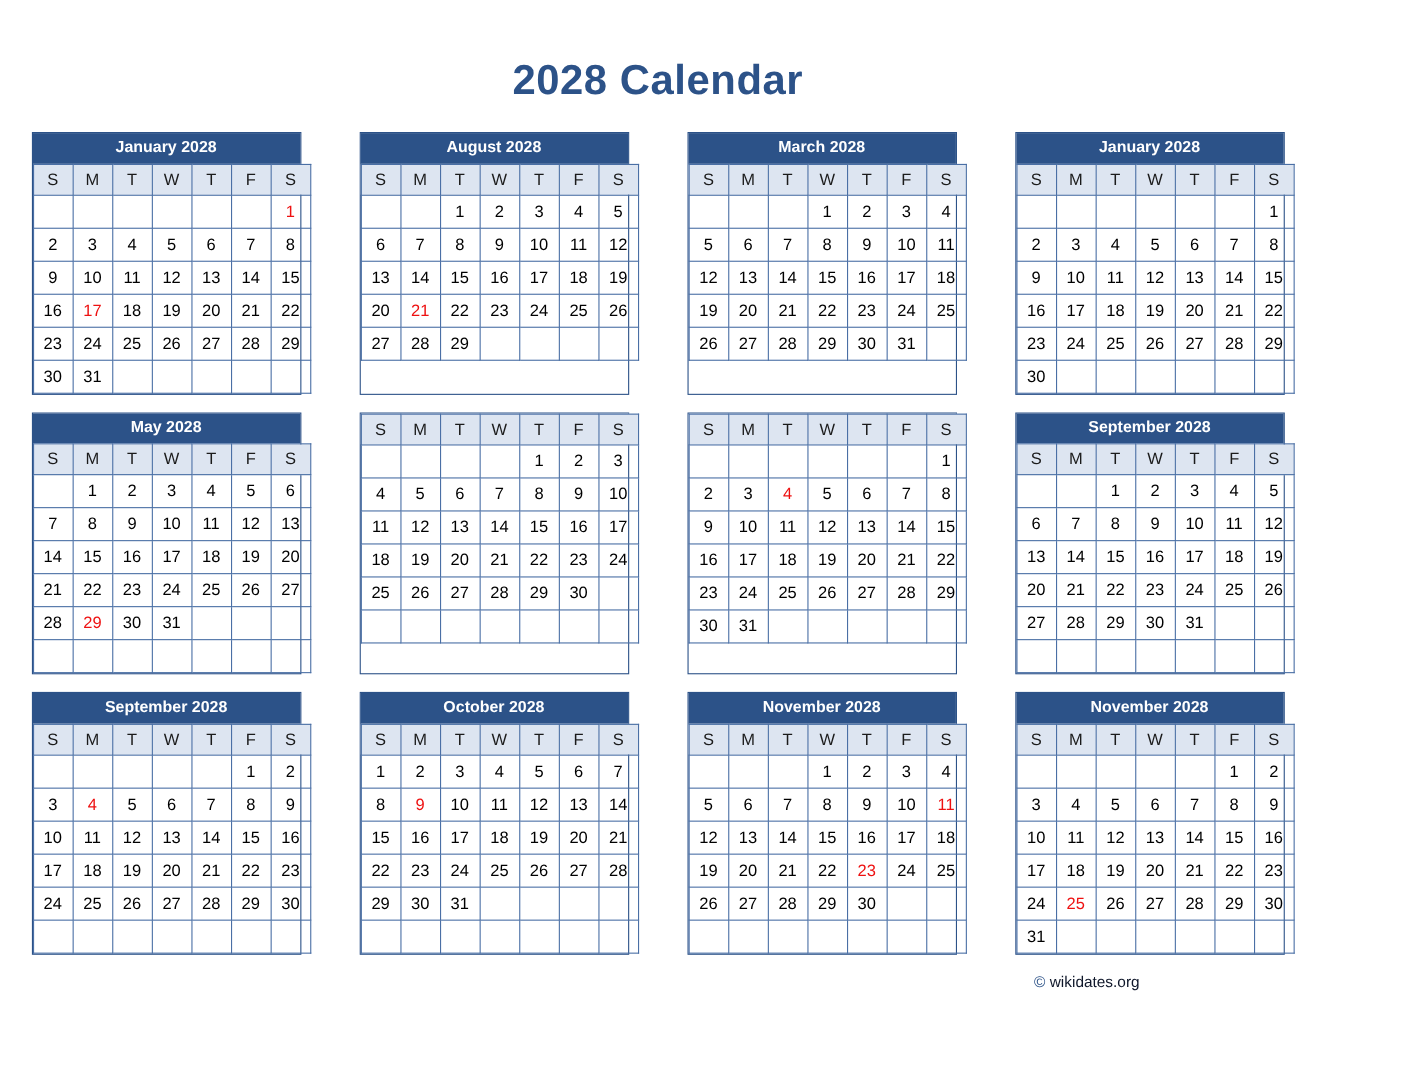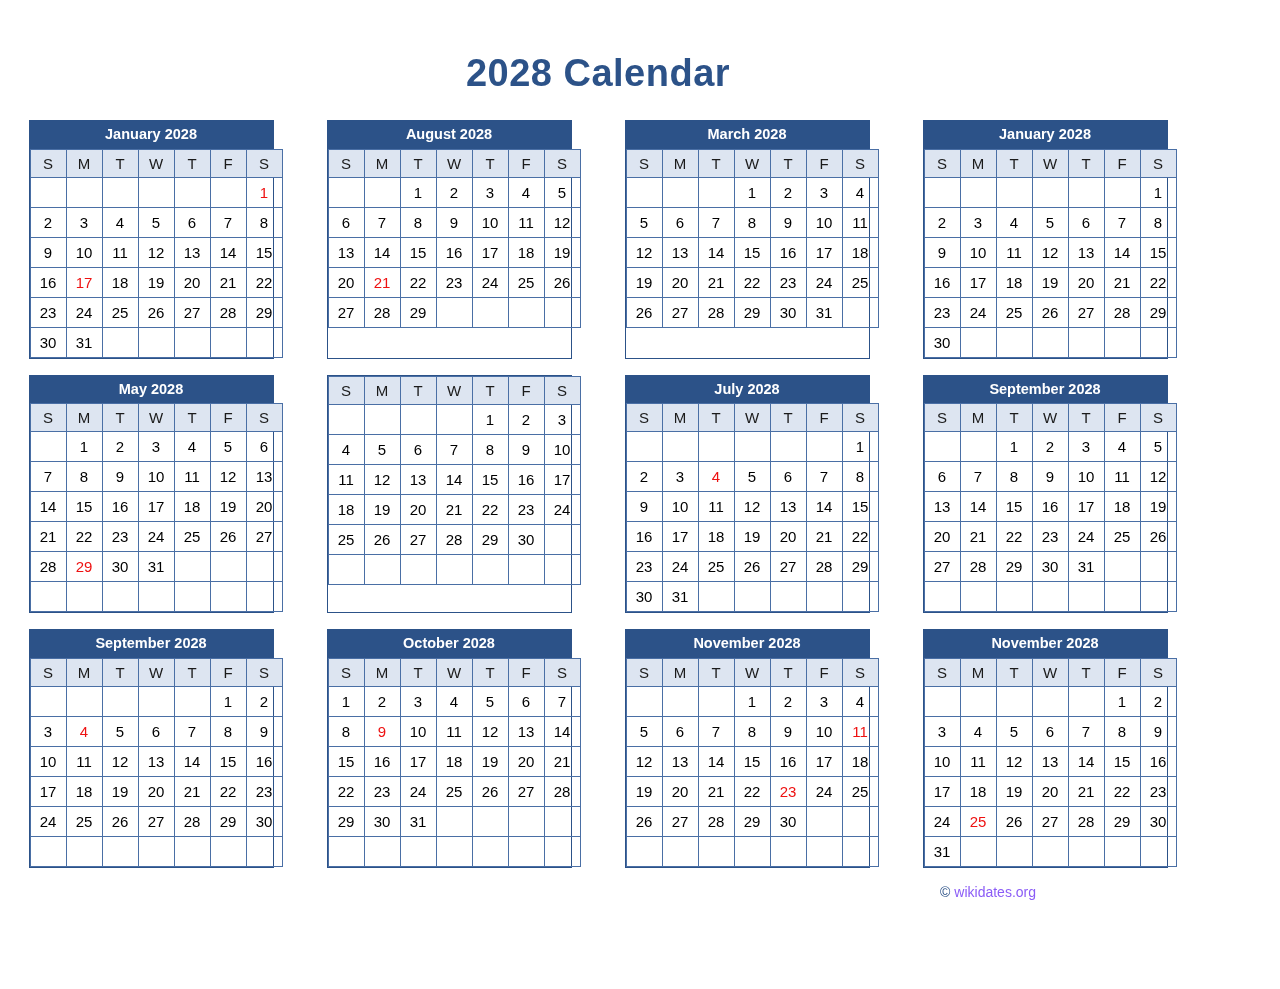--- a/index.html
+++ b/index.html
@@ -86,21 +86,21 @@
     position: absolute;
     right: 160px;
     top: 884px;
     font-size: 14px;
     color: #2c5288;
   }
   .footer .copy {
     color: #2c5288;
   }
   .footer .brand {
-    color: #8b5cf6;
+    color: #0f172a;
   }
 </style>
 </head>
 <body>
 
 <div class="page">
   <div class="page-title">2028 Calendar</div>
   <div class="calendar-grid">
       <div class="month">
         <div class="month-title">January 2028</div>
@@ -509,21 +509,20 @@
               <td class="empty"></td>
               <td class="empty"></td>
               <td class="empty"></td>
               <td class="empty"></td>
               <td class="empty"></td>
             </tr>
           </tbody>
         </table>
       </div>
       <div class="month">
-        <div class="month-title">July 2028</div>
         <table class="month-table">
           <thead>
             <tr>
               <th>S</th>
               <th>M</th>
               <th>T</th>
               <th>W</th>
               <th>T</th>
               <th>F</th>
               <th>S</th>

